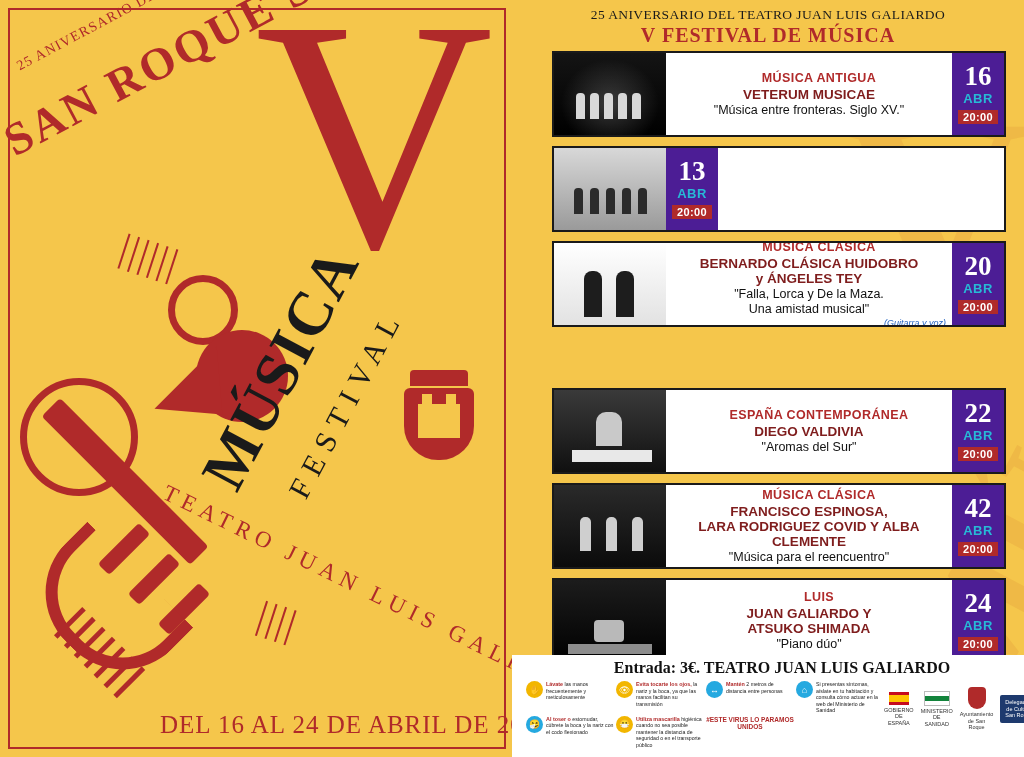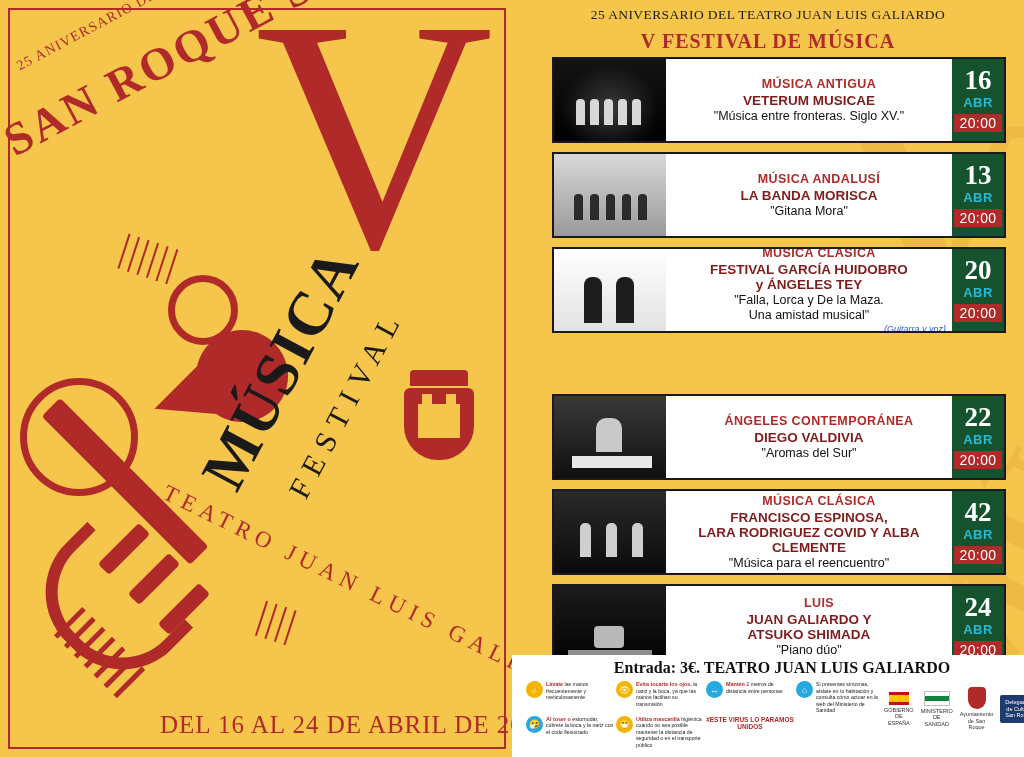--- a/index.html
+++ b/index.html
@@ -226,21 +226,21 @@
     color:#1a1a1a;
     letter-spacing:0.4px;
     margin-top:1px;
   }
   .title-sub2 {
     font-family:"Liberation Serif", serif;
     font-size:20px;
     font-weight:bold;
     color:#b02a2a;
     letter-spacing:1px;
-    margin-top:7px;
+    margin-top:1px;
   }
 
   .events { position:relative; z-index:3; padding:2px 18px 0 40px; }
   .event {
     display:flex;
     background:#ffffff;
     border:2px solid #1a1a1a;
     margin-bottom:9px;
     height:86px;
     overflow:hidden;
@@ -304,36 +304,36 @@
   }
   .ev-note {
     color:#1f5fbf;
     font-size:9px;
     font-style:italic;
     align-self:flex-end;
     margin-top:2px;
   }
   .ev-date {
     flex:0 0 52px;
-    background:#14532d;
+    background:#4c1d95;
     color:#ffffff;
     display:flex;
     flex-direction:column;
     align-items:center;
     justify-content:center;
     padding-bottom:2px;
   }
   .d-day { font-size:27px; font-weight:bold; line-height:1; font-family:"Liberation Serif", serif; }
   .d-mon { font-size:13px; font-weight:bold; color:#27b9d6; letter-spacing:0.5px; margin-top:1px; }
   .d-time {
     margin-top:4px;
     background:#b02a2a;
     color:#fff;
-    font-size:14px;
-    font-weight:normal;
+    font-size:11px;
+    font-weight:bold;
     padding:1px 5px;
     letter-spacing:0.4px;
   }
 
   
   .footer {
     position:absolute;
     left:0; bottom:0;
     width:512px;
     height:102px;
@@ -464,41 +464,36 @@
 
       <div class="event">
         <div class="ev-photo p2">
           <div class="stage"></div>
           <div class="fig" style="left:20px"></div>
             <div class="fig" style="left:36px"></div>
           <div class="fig" style="left:52px"></div>
             <div class="fig" style="left:68px"></div>
           <div class="fig" style="left:84px"></div>
         </div>
-        <div class="ev-text">
-          <div class="ev-genre">MÚSICA ANDALUSÍ</div>
-          <div class="ev-artist">LA BANDA MORISCA</div>
-          <div class="ev-work">"Gitana Mora"</div>
-        </div>
         <div class="ev-date">
           <div class="d-day">13</div>
           <div class="d-mon">ABR</div>
           <div class="d-time">20:00</div>
         </div>
       </div>
 
       <div class="event">
         <div class="ev-photo p3">
           <div class="stage"></div>
           <div class="fig" style="left:30px; bottom:8px"></div>
           <div class="fig" style="left:62px; bottom:8px"></div>
         </div>
         <div class="ev-text">
           <div class="ev-genre">MÚSICA CLÁSICA</div>
-          <div class="ev-artist" style="white-space:pre-line">FESTIVAL GARCÍA HUIDOBRO
+          <div class="ev-artist" style="white-space:pre-line">BERNARDO CLÁSICA HUIDOBRO
 y ÁNGELES TEY</div>
           <div class="ev-work" style="white-space:pre-line">"Falla, Lorca y De la Maza.
 Una amistad musical"</div>
           <div class="ev-note">(Guitarra y voz)</div>
         </div>
         <div class="ev-date">
           <div class="d-day">20</div>
           <div class="d-mon">ABR</div>
           <div class="d-time">20:00</div>
         </div>
@@ -506,21 +501,21 @@
 
       <div style="height:52px"></div>
 
       <div class="event">
         <div class="ev-photo p4">
           <div class="stage"></div>
           <div class="fig" style="left:42px; bottom:26px"></div>
           <div style="position:absolute;left:18px;bottom:10px;width:80px;height:12px;background:#e8e8e8"></div>
         </div>
         <div class="ev-text">
-          <div class="ev-genre">ÁNGELES CONTEMPORÁNEA</div>
+          <div class="ev-genre">ESPAÑA CONTEMPORÁNEA</div>
           <div class="ev-artist">DIEGO VALDIVIA</div>
           <div class="ev-work">"Aromas del Sur"</div>
         </div>
         <div class="ev-date">
           <div class="d-day">22</div>
           <div class="d-mon">ABR</div>
           <div class="d-time">20:00</div>
         </div>
       </div>
 

